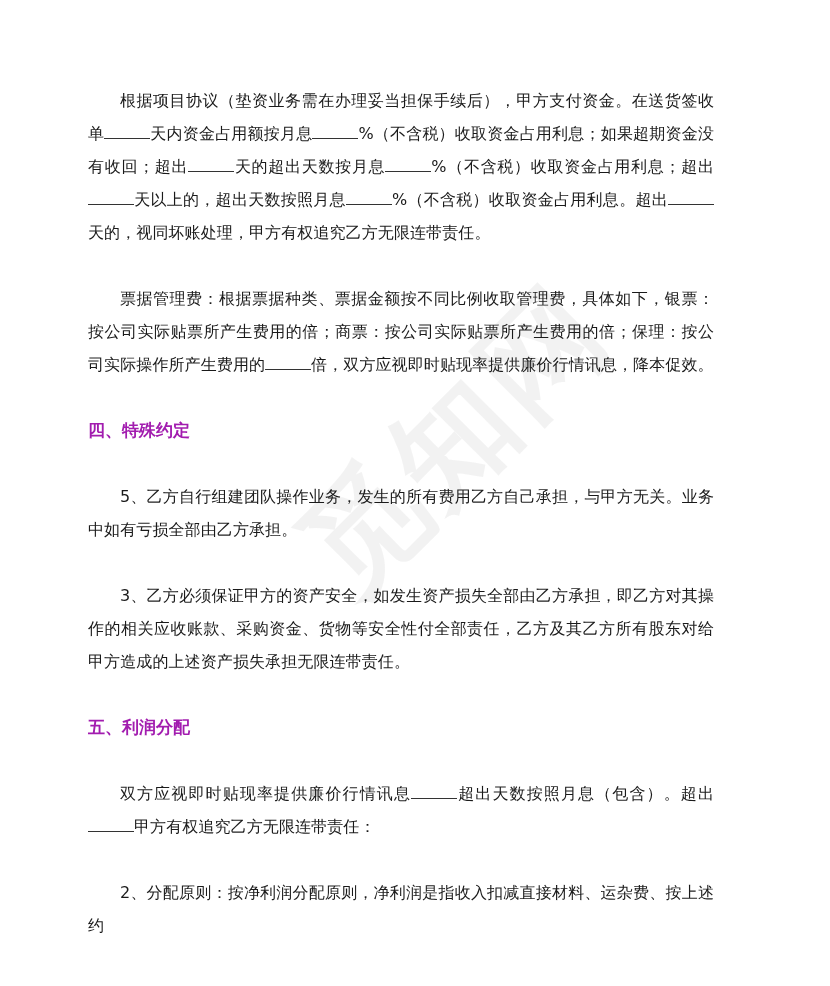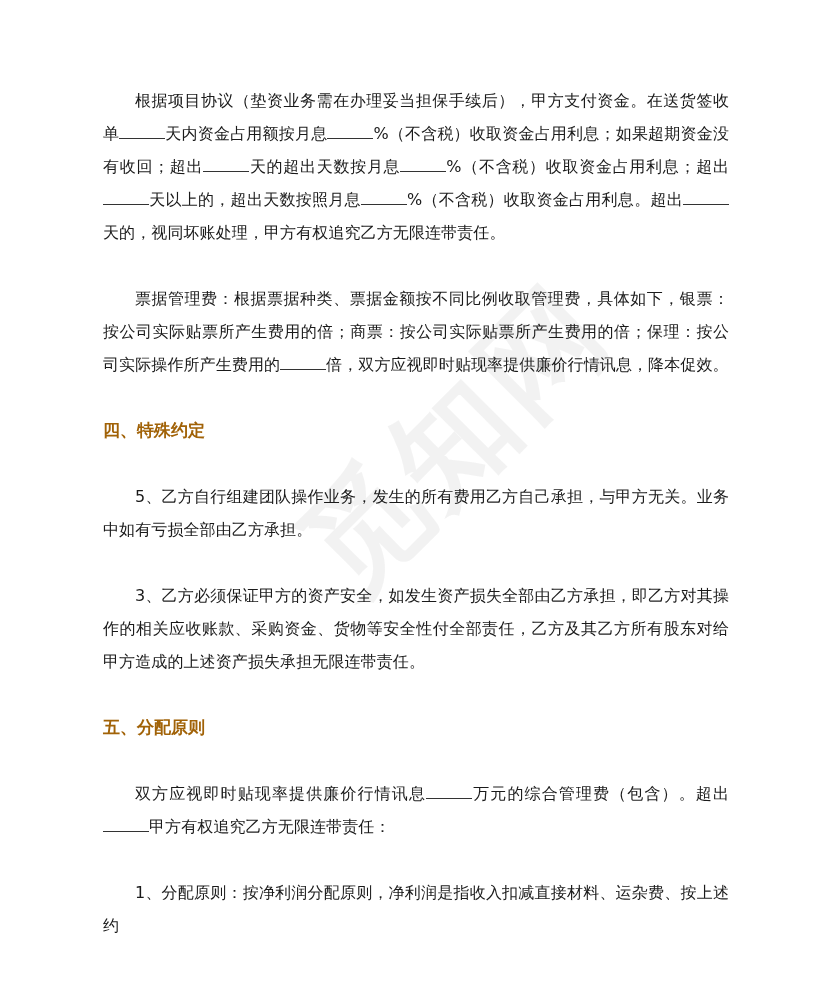--- a/index.html
+++ b/index.html
@@ -10,42 +10,42 @@
     body {
       width: 830px;
       height: 986px;
       position: relative;
       overflow: hidden;
       font-family: "DejaVu Sans", "Liberation Sans", sans-serif;
       color: #1a1a1a;
     }
     .page {
       position: absolute;
-      left: 103px;
+      left: 88px;
       top: 84px;
       width: 626px;
     }
     .para {
       font-size: 16px;
       line-height: 33px;
       margin: 0;
       text-align: justify;
       text-align-last: left;
       letter-spacing: 0.1px;
     }
     .para.indent {
       text-indent: 32px;
     }
     .gap-sm { height: 33px; }
     .heading {
       font-size: 17px;
       font-weight: bold;
       line-height: 33px;
       margin: 0;
-      color: #a16207;
+      color: #a21caf;
     }
     .blank {
       display: inline-block;
       border-bottom: 1px solid #333;
       width: 46px;
       height: 14px;
       vertical-align: baseline;
     }
     .watermark {
       position: absolute;
@@ -85,23 +85,23 @@
   <div class="gap-sm"></div>
 
   <p class="para indent">5、乙方自行组建团队操作业务，发生的所有费用乙方自己承担，与甲方无关。业务中如有亏损全部由乙方承担。</p>
 
   <div class="gap-sm"></div>
 
   <p class="para indent">3、乙方必须保证甲方的资产安全，如发生资产损失全部由乙方承担，即乙方对其操作的相关应收账款、采购资金、货物等安全性付全部责任，乙方及其乙方所有股东对给甲方造成的上述资产损失承担无限连带责任。</p>
 
   <div class="gap-sm"></div>
 
-  <h2 class="heading">五、分配原则</h2>
+  <h2 class="heading">五、利润分配</h2>
 
   <div class="gap-sm"></div>
 
-  <p class="para indent"><span>双方应视即时贴现率提供廉价行情讯息</span><span class="blank"></span><span>万元的综合管理费（包含）。超出</span><span class="blank"></span><span>甲方有权追究乙方无限连带责任：</span></p>
+  <p class="para indent"><span>双方应视即时贴现率提供廉价行情讯息</span><span class="blank"></span><span>超出天数按照月息（包含）。超出</span><span class="blank"></span><span>甲方有权追究乙方无限连带责任：</span></p>
 
   <div class="gap-sm"></div>
 
-  <p class="para indent">1、分配原则：按净利润分配原则，净利润是指收入扣减直接材料、运杂费、按上述约</p>
+  <p class="para indent">2、分配原则：按净利润分配原则，净利润是指收入扣减直接材料、运杂费、按上述约</p>
 
 </div>
 
 </body></html>

